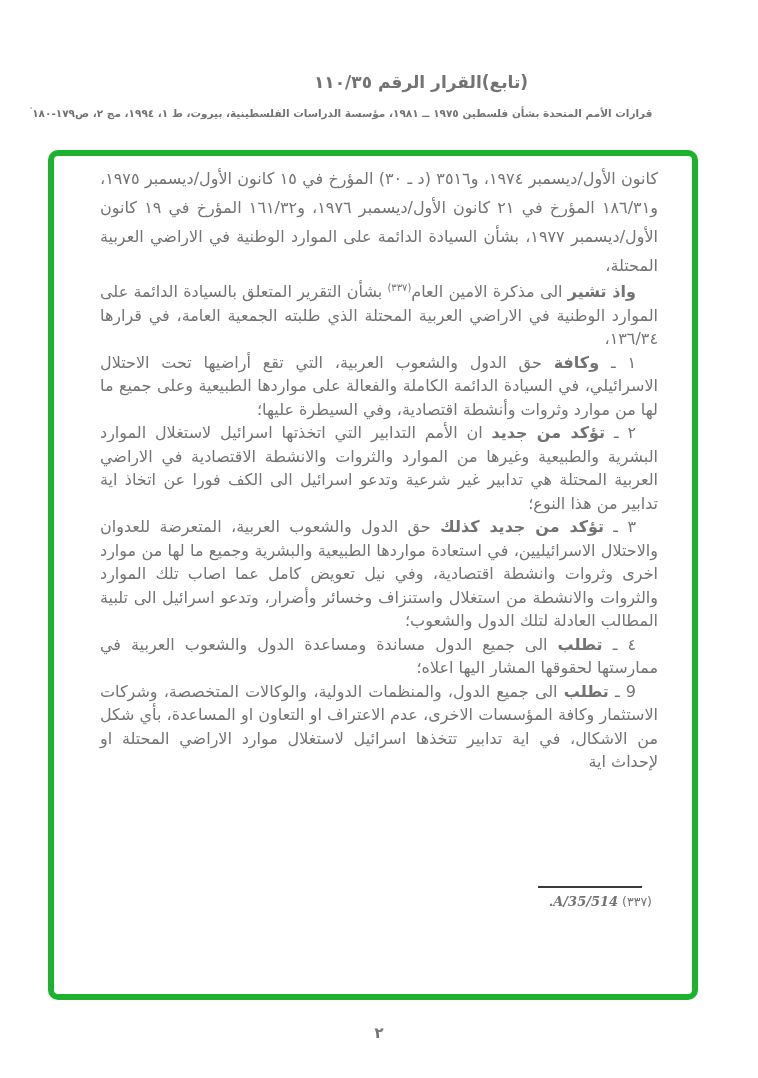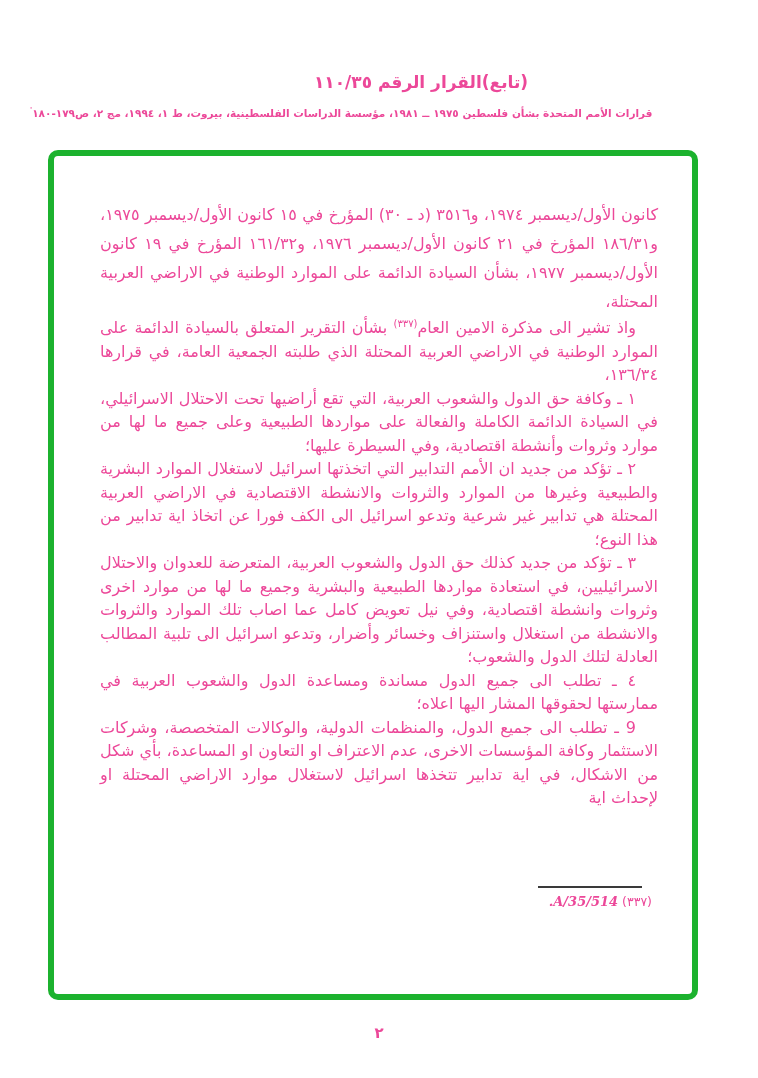--- a/index.html
+++ b/index.html
@@ -1,21 +1,21 @@
 <!DOCTYPE html>
 <html lang="ar"><head>
 <meta charset="utf-8">
 <style>
   html,body{margin:0;padding:0;background:#888;}
   .page{
     position:relative;
     width:758px;height:1078px;
     background:#ffffff;
     font-family:"DejaVu Sans", sans-serif;
-    color:#ec4899;
+    color:#737373;
     overflow:hidden;
     margin:0 auto;
   }
   .doc-title{
     position:absolute;top:72px;left:84px;right:0;
     text-align:center;
     direction:rtl;
     font-size:17px;font-weight:bold;
     letter-spacing:0.5px;
   }
@@ -37,23 +37,23 @@
   .content{
     position:absolute;left:100px;top:164px;width:558px;
     direction:rtl;
   }
   .par{
     margin:0;
     text-align:justify;
     font-size:16px;
     line-height:23.5px;
   }
-  .par.opening{line-height:29px;margin-top:36px;}
+  .par.opening{line-height:29px;}
   .par.indent{text-indent:22px;}
-  .lead-bold{font-weight:normal;}
+  .lead-bold{font-weight:bold;}
   .fn-sup{font-size:10px;vertical-align:super;line-height:0;}
   .footnote-rule{
     position:absolute;left:538px;top:886px;width:104px;height:0;
     border-top:2px solid #3a3a3a;
   }
   .footnote{
     position:absolute;top:894px;right:106px;
     direction:rtl;
     font-size:12.5px;
     white-space:nowrap;

